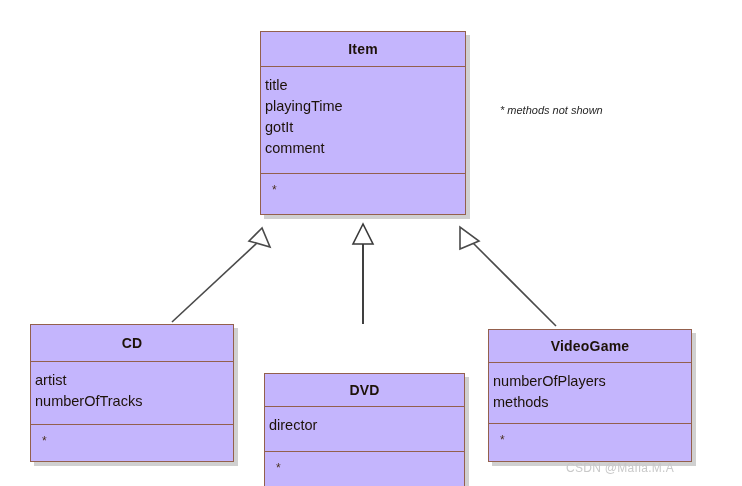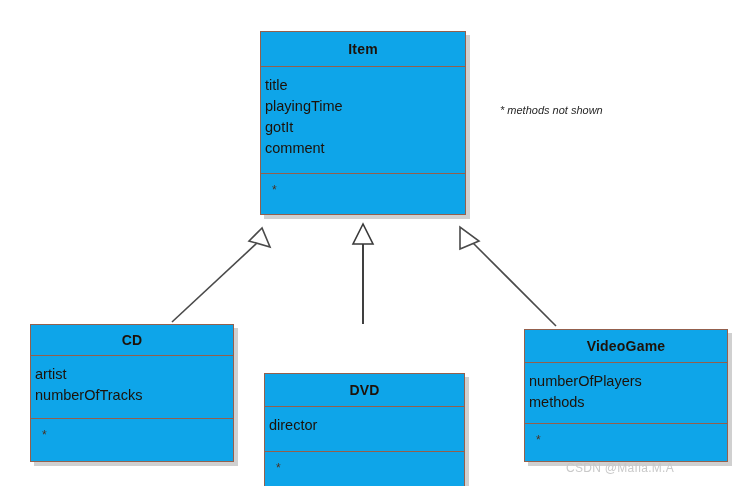--- a/index.html
+++ b/index.html
@@ -30,21 +30,21 @@
     top: 0;
     width: 742px;
     height: 486px;
     z-index: 1;
   }
 
   .uml-class {
     position: absolute;
     z-index: 2;
     box-sizing: border-box;
-    background: #0ea5e9;
+    background: #c4b5fd;
     border: 1.5px solid #93604d;
     box-shadow: 4px 4px 0 0 rgba(170,170,170,0.55);
   }
 
   .class-name {
     text-align: center;
     font-weight: bold;
     font-size: 14px;
     color: #1d1209;
     letter-spacing: 0.2px;
@@ -89,37 +89,37 @@
   #class-item .class-name { height: 35px; }
   #class-item .class-attrs { height: 107px; }
   #class-item .class-methods { height: 39px; }
 
   #class-cd {
     left: 30px;
     top: 324px;
     width: 204px;
     height: 138px;
   }
-  #class-cd .class-name { height: 31px; }
+  #class-cd .class-name { height: 37px; }
   #class-cd .class-attrs { height: 63px; }
   #class-cd .class-methods { height: 39px; }
 
   #class-dvd {
     left: 264px;
     top: 325px;
     width: 201px;
     height: 120px;
     margin-top: 48px;
   }
   #class-dvd .class-name { height: 33px; }
   #class-dvd .class-attrs { height: 45px; }
   #class-dvd .class-methods { height: 39px; }
 
   #class-videogame {
-    left: 524px;
+    left: 488px;
     top: 329px;
     width: 204px;
     height: 133px;
   }
   #class-videogame .class-name { height: 33px; }
   #class-videogame .class-attrs { height: 61px; }
   #class-videogame .class-methods { height: 36px; }
 
   .note-text {
     position: absolute;

